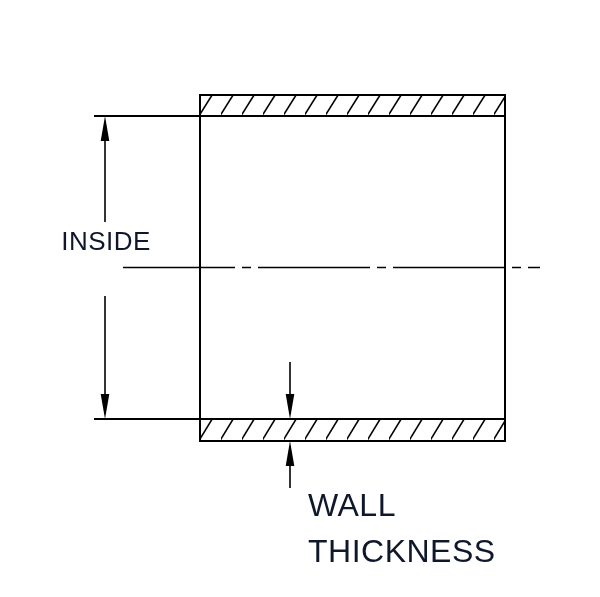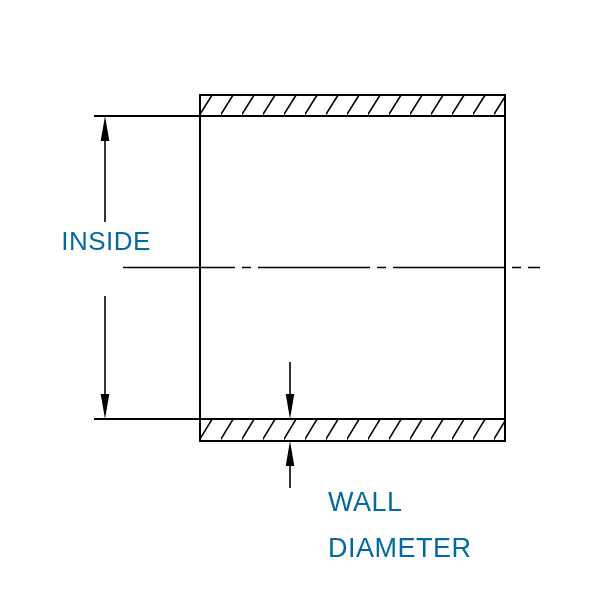--- a/index.html
+++ b/index.html
@@ -15,34 +15,33 @@
     overflow: hidden;
   }
   .canvas svg {
     position: absolute;
     left: 0;
     top: 0;
   }
   .lbl {
     position: absolute;
     font-family: "Liberation Sans", sans-serif;
-    color: #0369a1;
+    color: #0f172a;
     white-space: nowrap;
     letter-spacing: 0.5px;
     line-height: 1;
   }
   .lbl.centered {
     transform: translate(-50%, -50%);
   }
   .lbl.dim {
     font-size: 26px;
   }
   .lbl.wall {
-    font-size: 27px;
-    margin-left: 20px;
+    font-size: 32px;
   }
 </style>
 </head>
 <body>
 
 <div class="canvas">
 
   <svg width="600" height="597" viewBox="0 0 600 597">
     <defs>
       <pattern id="hatchTop" patternUnits="userSpaceOnUse" x="200" y="95" width="21" height="21">
@@ -72,15 +71,15 @@
     <polygon points="290,419 285.7,394 294.3,394" fill="#000000"></polygon>
     <line x1="290" y1="464" x2="290" y2="488" stroke="#000000" stroke-width="1.6"></line>
     <polygon points="290,441 285.7,466 294.3,466" fill="#000000"></polygon>
   </svg>
 
   <div class="lbl dim centered" style="left:106px; top:241px;">INSIDE</div>
 
 
   <div class="lbl wall" style="left:308px; top:489px;">WALL</div>
 
-  <div class="lbl wall" style="left:308px; top:535px;">DIAMETER</div>
+  <div class="lbl wall" style="left:308px; top:535px;">THICKNESS</div>
 
 </div>
 
 </body></html>

